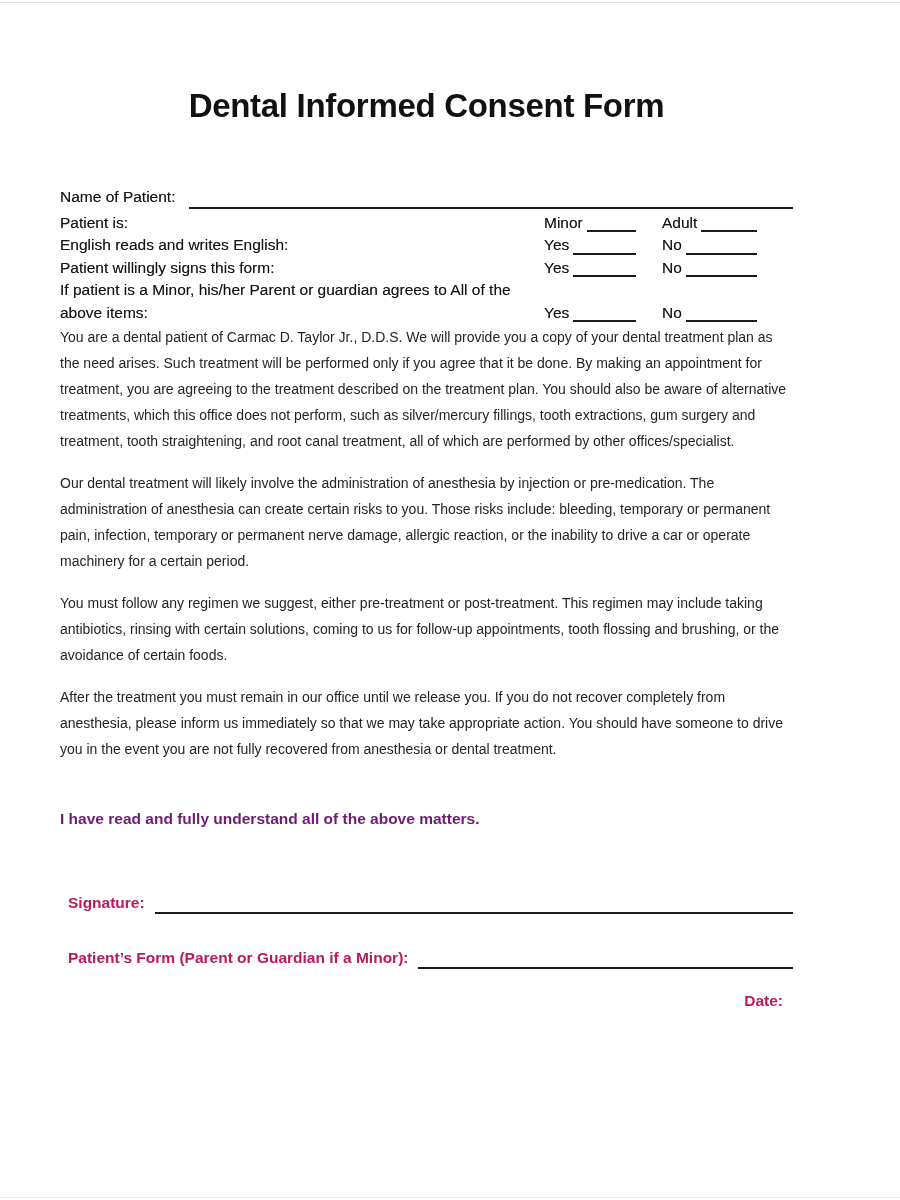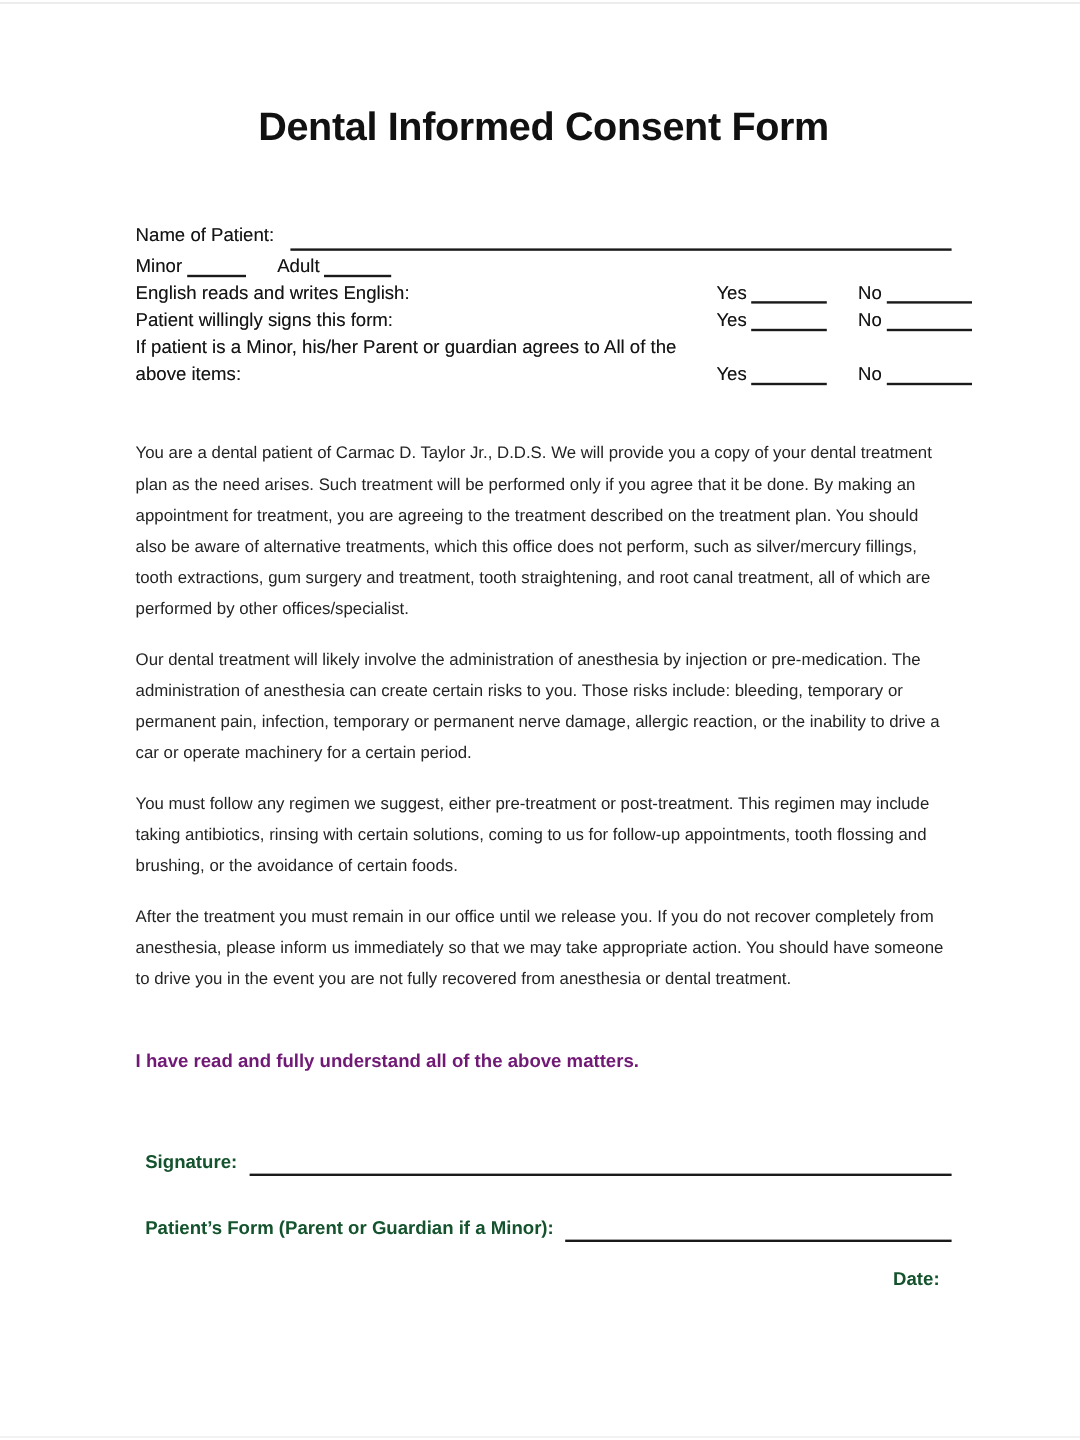--- a/index.html
+++ b/index.html
@@ -21,53 +21,52 @@
     height: 1px;
     background: #e2e2e2;
   }
   .scan-edge-bottom {
     position: absolute;
     bottom: 2px; left: 0; right: 0;
     height: 1px;
     background: #e9e9e9;
   }
   .content {
-    padding: 86px 107px 0 113px;
+    padding: 86px 107px 0 60px;
   }
   h1.doc-title {
     margin: 0 0 60px 0;
     font-size: 33px;
     line-height: 40px;
     font-weight: 700;
     text-align: center;
     letter-spacing: -0.3px;
     color: #111;
   }
   
   .form-section {
     font-size: 15.5px;
     color: #141414;
     text-shadow: 0 0 0.5px rgba(0,0,0,0.45);
-    margin-bottom: 40px;
   }
   .field-row {
     display: flex;
     align-items: flex-end;
     line-height: 22.5px;
   }
   .name-row { margin-bottom: 3px; }
   .name-label { flex: 0 0 auto; padding-right: 14px; }
   .fill {
     border-bottom: 2px solid #1a1a1a;
     height: 17px;
   }
   .name-fill { flex: 1 1 auto; }
   .row-label { flex: 0 0 484px; }
   .row-label-tall { padding-right: 30px; box-sizing: border-box; }
-  .opt-col { display: flex; align-items: flex-start; }
+  .opt-col { display: flex; align-items: center; }
   .opt-col1 { flex: 0 0 92px; }
   .opt-col2 { flex: 0 0 95px; margin-left: 26px; }
   .opt-label { flex: 0 0 auto; padding-right: 4px; }
   .opt-fill { flex: 1 1 auto; }
   
   .paragraphs p {
     margin: 0 0 16px 0;
     font-size: 14px;
     line-height: 26px;
     color: #242424;
@@ -89,41 +88,42 @@
     display: flex;
     align-items: flex-end;
     line-height: 22px;
   }
   .sig-row-2 { margin-top: 33px; }
   .sig-row-3 { margin-top: 21px; flex-direction: column; }
   .sig-label {
     flex: 0 0 auto;
     font-weight: 700;
     padding-right: 10px;
-    color: #14532d;
+    color: #be185d;
   }
   .sig-fill { flex: 1 1 auto; }
 </style>
 </head>
 <body>
 
 <div class="scan-edge-top"></div>
 
 <div class="content">
 
   <h1 class="doc-title">Dental Informed Consent Form</h1>
 
   <div class="form-section">
 
     <div class="field-row name-row">
       <span class="name-label">Name of Patient:</span>
       <span class="fill name-fill"></span>
     </div>
 
     <div class="field-row">
+      <span class="row-label">Patient is:</span>
       <span class="opt-col opt-col1">
         <span class="opt-label">Minor</span>
         <span class="fill opt-fill"></span>
       </span>
       <span class="opt-col opt-col2">
         <span class="opt-label">Adult</span>
         <span class="fill opt-fill"></span>
       </span>
     </div>
 

